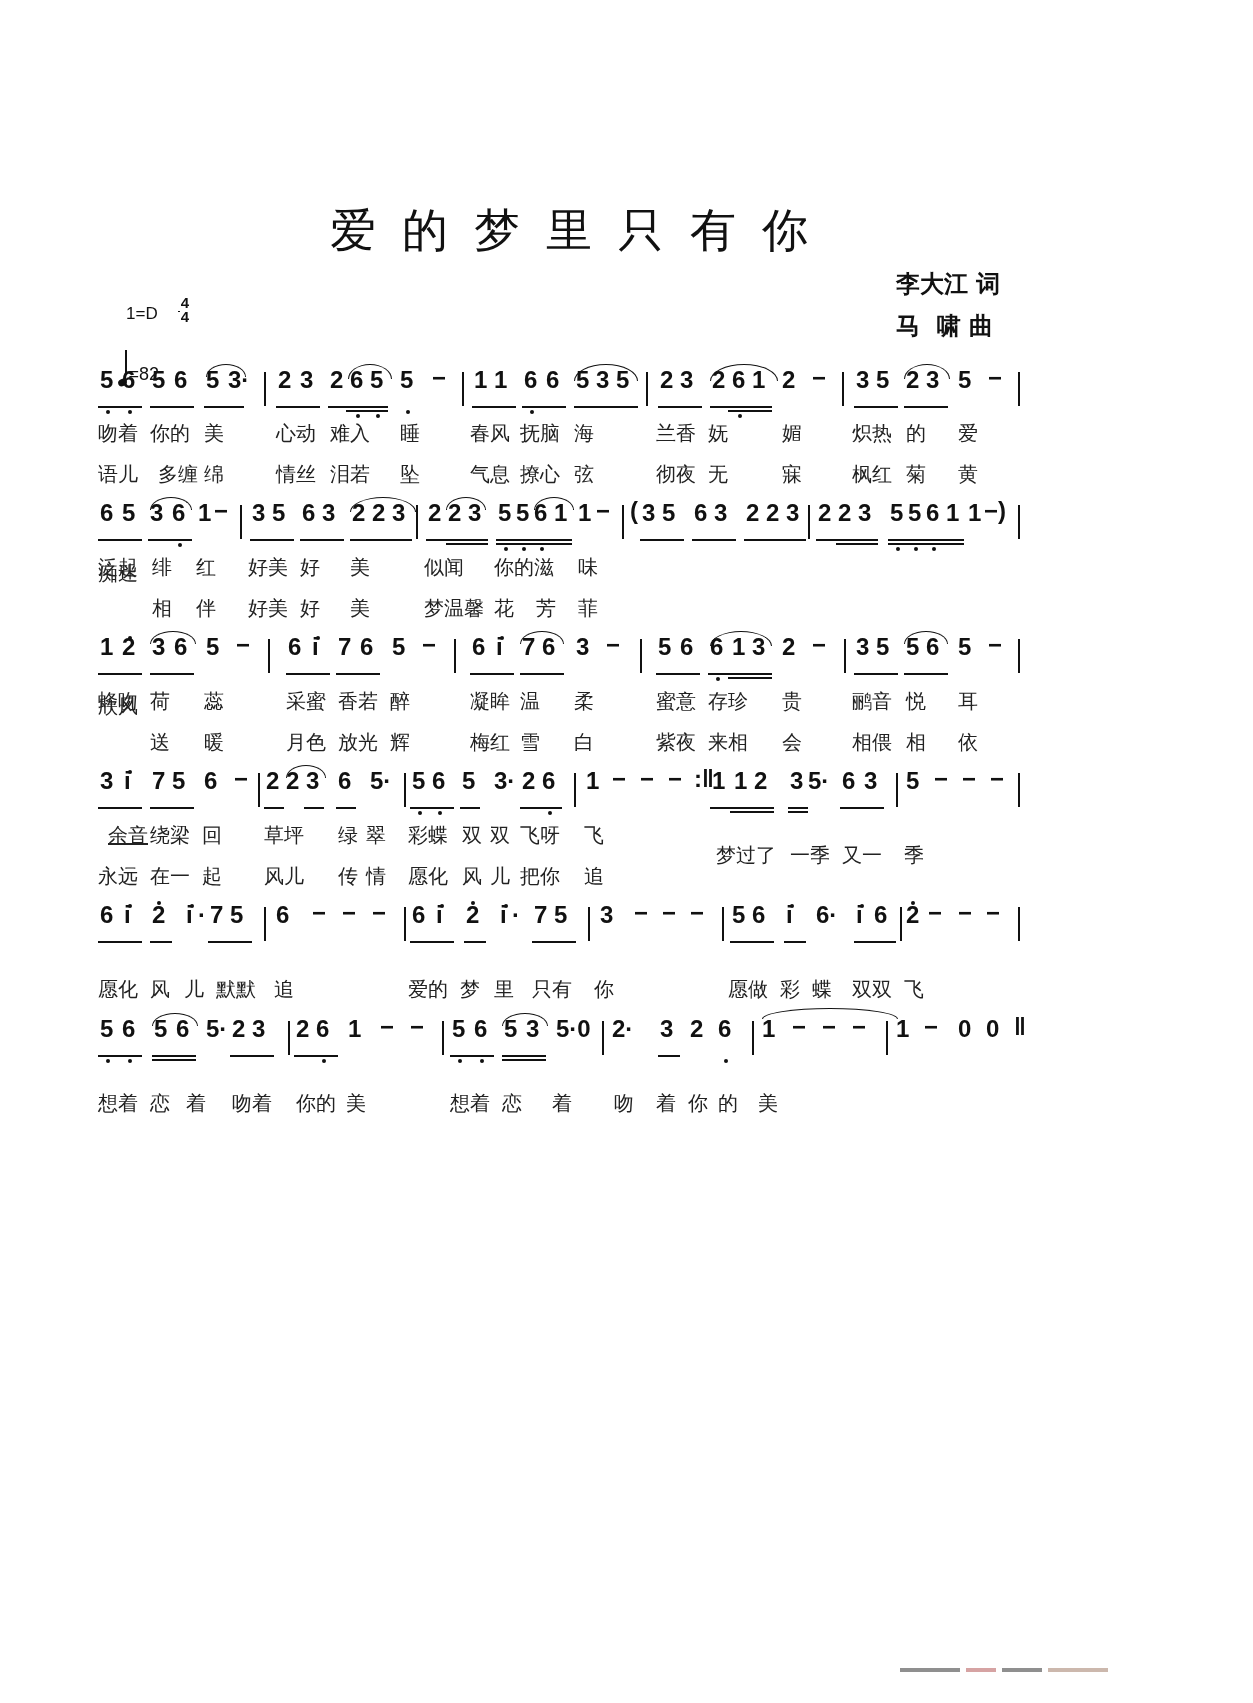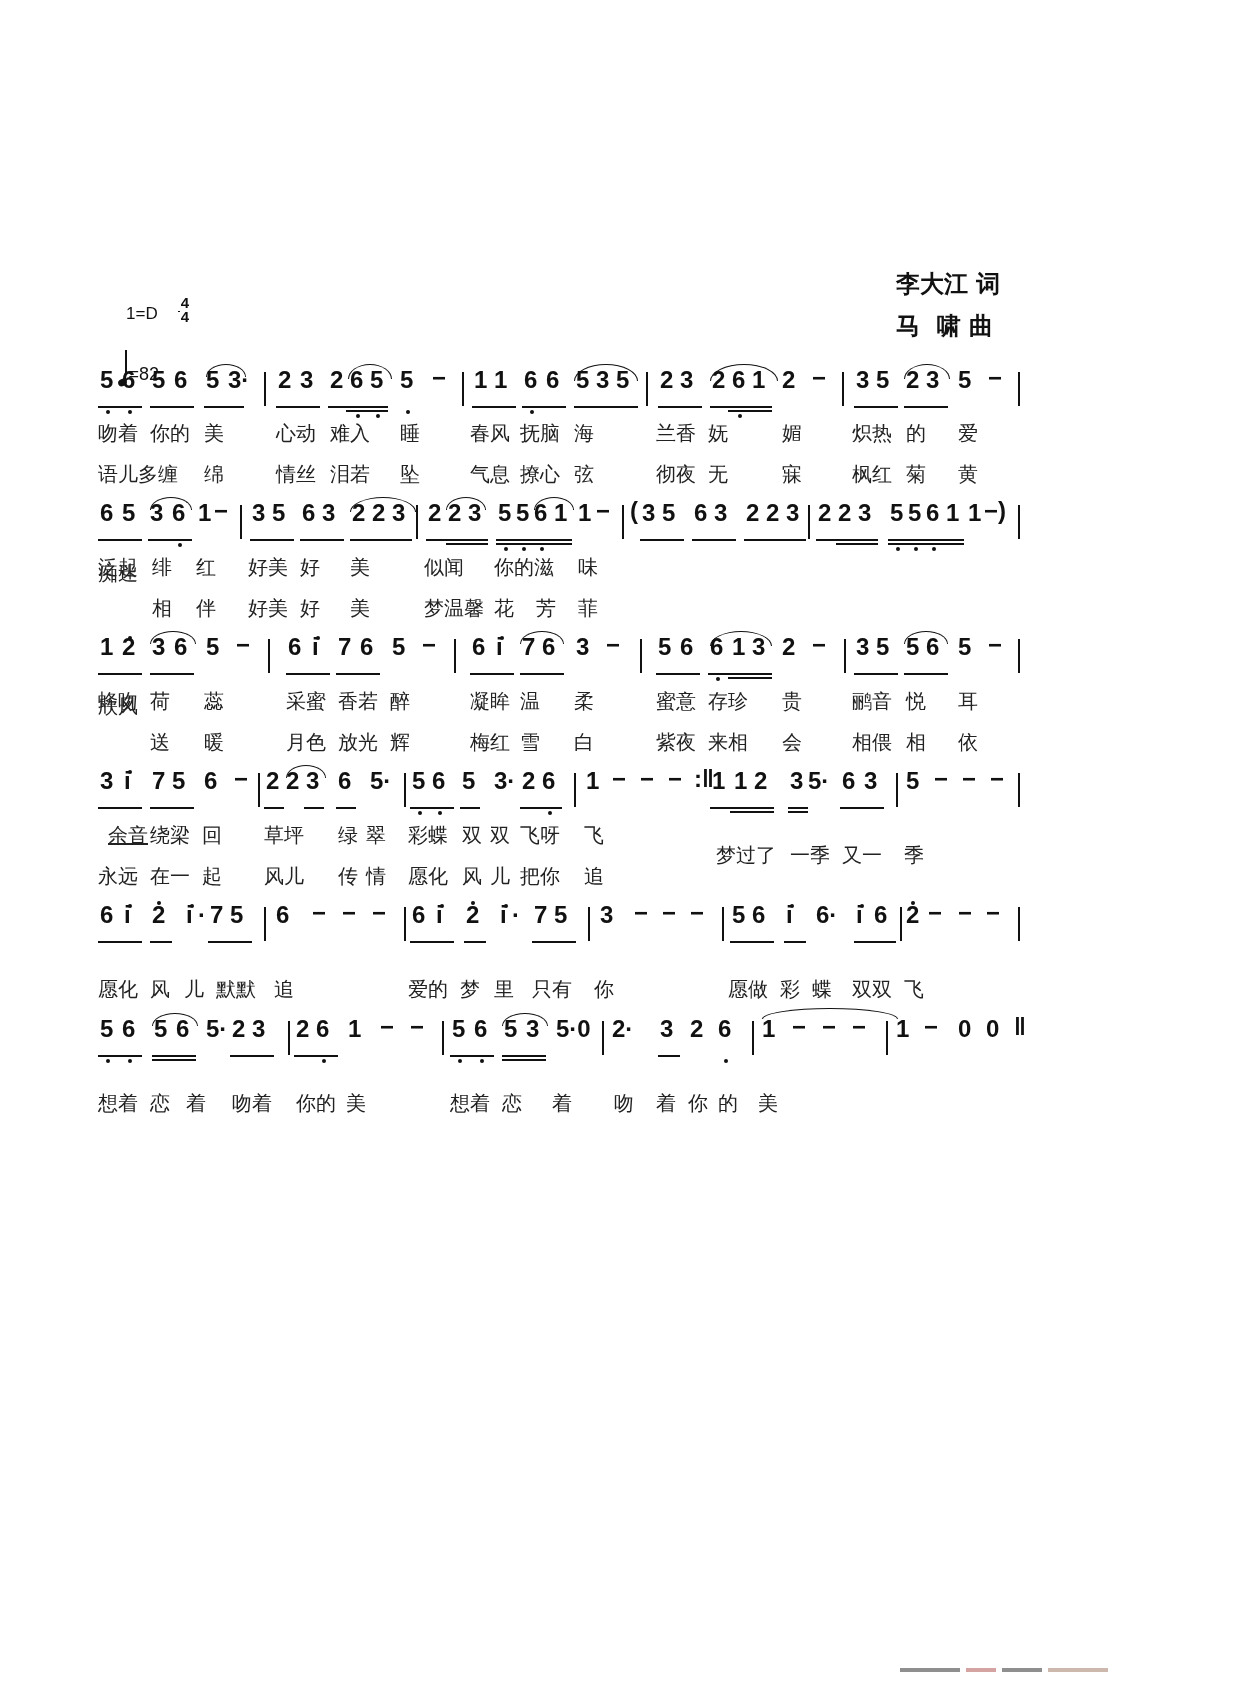--- a/index.html
+++ b/index.html
@@ -20,20 +20,21 @@
   .slur{position:absolute;border:1.6px solid #111;border-bottom:none;border-radius:50% 50% 0 0 / 100% 100% 0 0;}
   .bar{position:absolute;width:1.6px;background:#111;}
   .lyric{position:absolute;font-family:"DejaVu Sans",sans-serif;font-size:20px;color:#222;white-space:pre;}
   .wm{position:absolute;left:900px;top:1657px;width:220px;height:6px;}
   .wm span{display:inline-block;height:4px;margin-right:6px;background:#444;opacity:.6;}
 </style>
 </head>
 <body>
 
 <div class="page">
+  <div class="title">爱的梦里只有你</div>
   <div class="credit" style="left:896px;top:268px;">李大江 词</div>
   <div class="credit" style="left:896px;top:310px;">马  啸 曲</div>
 
   <div class="key">1=D</div>
   <div class="timesig">
     <span>4</span>
     <span class="bar"></span>
     <span>4</span>
   </div>
   <div class="tempo">
@@ -407,21 +408,21 @@
       <div class="lyric" style="left: 470px; top: 420px;">春风</div>
       <div class="lyric" style="left: 520px; top: 420px;">抚脑</div>
       <div class="lyric" style="left: 574px; top: 420px;">海</div>
       <div class="lyric" style="left: 656px; top: 420px;">兰香</div>
       <div class="lyric" style="left: 708px; top: 420px;">妩</div>
       <div class="lyric" style="left: 782px; top: 420px;">媚</div>
       <div class="lyric" style="left: 852px; top: 420px;">炽热</div>
       <div class="lyric" style="left: 906px; top: 420px;">的</div>
       <div class="lyric" style="left: 958px; top: 420px;">爱</div>
       <div class="lyric" style="left: 98px; top: 461px;">语儿</div>
-      <div class="lyric" style="left: 138px; top: 461px;">多缠</div>
+      <div class="lyric" style="left: 158px; top: 461px;">多缠</div>
       <div class="lyric" style="left: 204px; top: 461px;">绵</div>
       <div class="lyric" style="left: 276px; top: 461px;">情丝</div>
       <div class="lyric" style="left: 330px; top: 461px;">泪若</div>
       <div class="lyric" style="left: 400px; top: 461px;">坠</div>
       <div class="lyric" style="left: 470px; top: 461px;">气息</div>
       <div class="lyric" style="left: 520px; top: 461px; text-align: right;">撩心</div>
       <div class="lyric" style="left: 574px; top: 461px;">弦</div>
       <div class="lyric" style="left: 656px; top: 461px;">彻夜</div>
       <div class="lyric" style="left: 708px; top: 461px;">无</div>
       <div class="lyric" style="left: 782px; top: 461px;">寐</div>

